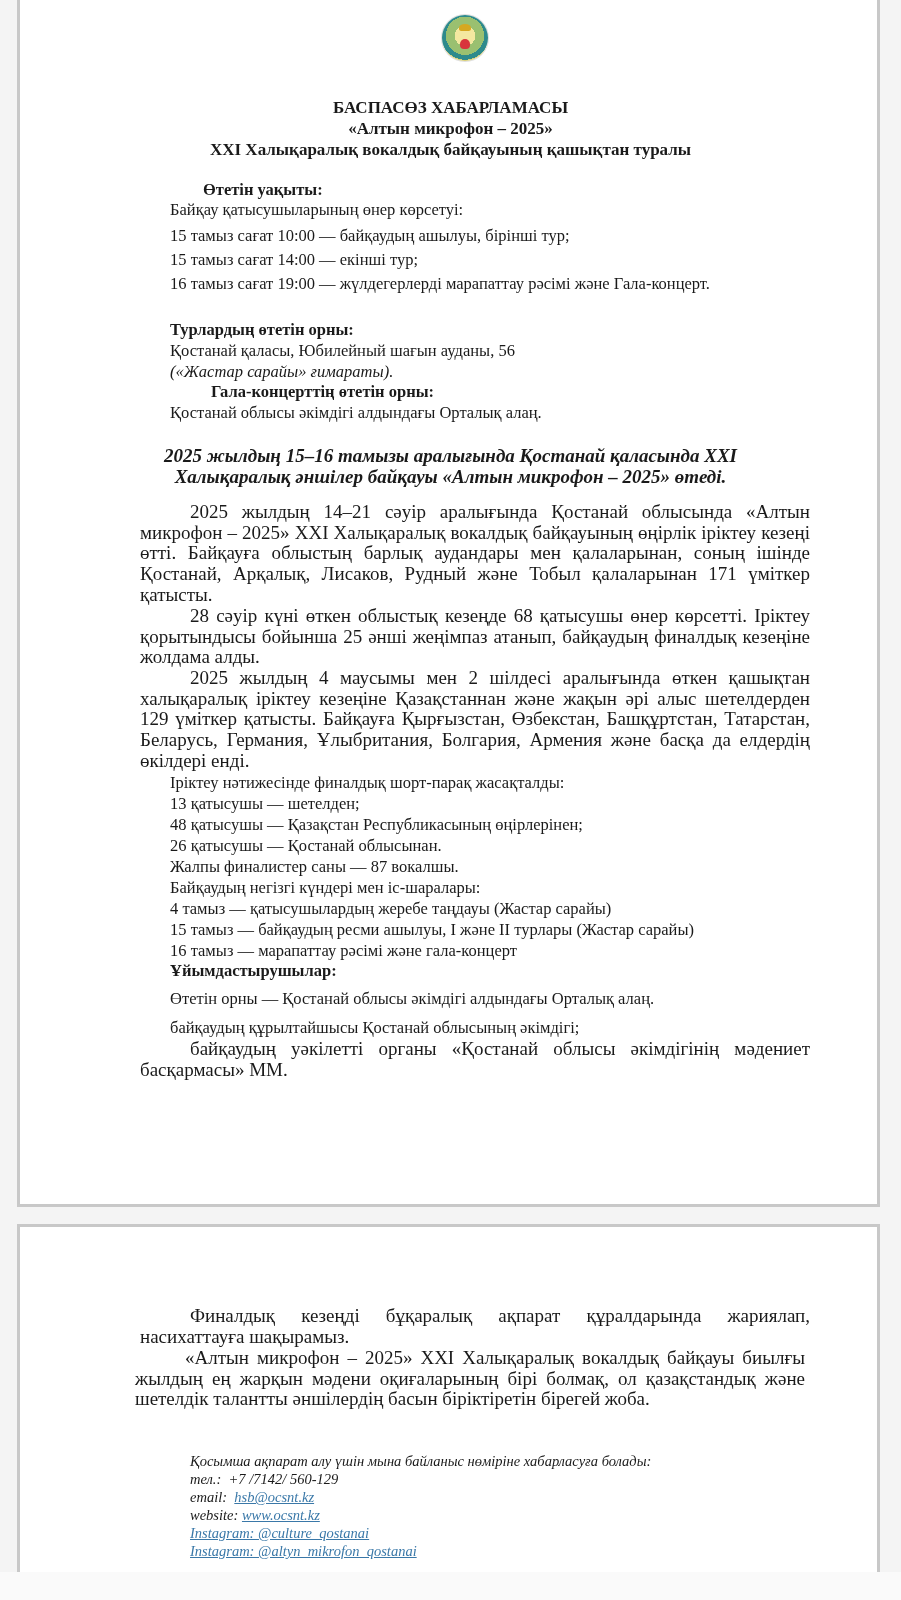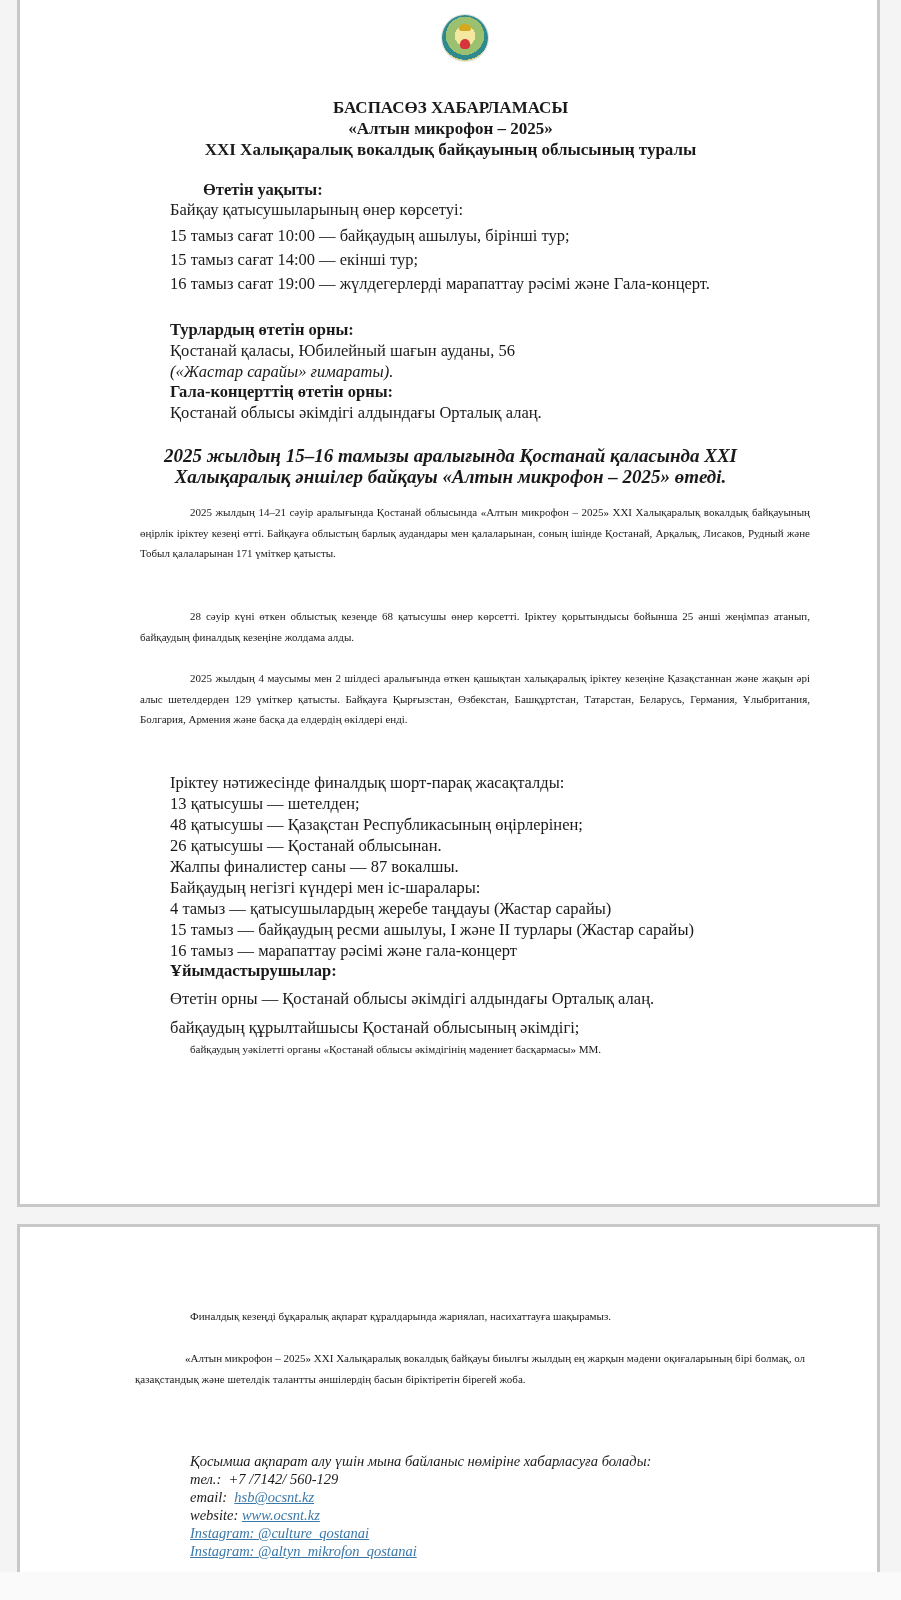--- a/index.html
+++ b/index.html
@@ -45,21 +45,21 @@
   }
   .ind { left: 170px; }
   .bold { font-weight: bold; }
   .ital { font-style: italic; }
   .sub {
     position: absolute; left: 0; width: 863px; text-align: center;
     font-weight: bold; font-style: italic; font-size: 19px; line-height: 20.5px;
   }
   .para {
     position: absolute; left: 120px; width: 670px;
-    font-size: 11px; line-height: 20.7px; text-align: justify;
+    font-size: 19px; line-height: 20.7px; text-align: justify;
     text-indent: 50px;
   }
   .contact {
     position: absolute; left: 170px; font-style: italic; font-size: 14.5px; line-height: 17.8px;
     white-space: nowrap;
   }
   .link { color: #3a78a8; text-decoration: underline; }
   .bottom-fade {
     position: absolute; left: 0; top: 1572px; width: 901px; height: 28px; background: #fafafa;
   }
@@ -70,32 +70,32 @@
 <div class="page page1"></div>
 <div class="page page2"></div>
 
 <div class="logo">
   <div class="bird"></div>
   <div class="heart"></div>
 </div>
 
 <div class="title t1" style="left:19px;">БАСПАСӨЗ ХАБАРЛАМАСЫ</div>
 <div class="title t2" style="left:19px;">«Алтын микрофон – 2025»</div>
-<div class="title t3" style="left:19px;">XXI Халықаралық вокалдық байқауының облысының туралы</div>
+<div class="title t3" style="left:19px;">XXI Халықаралық вокалдық байқауының қашықтан туралы</div>
 
 <div class="line ind bold" style="top:180px;margin-left:33px;">Өтетін уақыты:</div>
 <div class="line ind" style="top:200px;">Байқау қатысушыларының өнер көрсетуі:</div>
 <div class="line ind" style="top:226px;">15 тамыз сағат 10:00 — байқаудың ашылуы, бірінші тур;</div>
 <div class="line ind" style="top:250px;">15 тамыз сағат 14:00 — екінші тур;</div>
 <div class="line ind" style="top:274px;">16 тамыз сағат 19:00 — жүлдегерлерді марапаттау рәсімі және Гала-концерт.</div>
 
 <div class="line ind bold" style="top:320px;">Турлардың өтетін орны:</div>
 <div class="line ind" style="top:341px;">Қостанай қаласы, Юбилейный шағын ауданы, 56</div>
 <div class="line ind ital" style="top:362px;">(«Жастар сарайы» ғимараты).</div>
-<div class="line ind bold" style="top:382px;">Гала-концерттің өтетін орны:</div>
+<div class="line ind bold" style="top:382px;margin-left:41px;">Гала-концерттің өтетін орны:</div>
 <div class="line ind" style="top:403px;">Қостанай облысы әкімдігі алдындағы Орталық алаң.</div>
 
 <div class="sub" style="top:446px; left:19px;">2025 жылдың 15–16 тамызы аралығында Қостанай қаласында XXI</div>
 <div class="sub" style="top:467px; left:19px;">Халықаралық әншілер байқауы «Алтын микрофон – 2025» өтеді.</div>
 
 <div class="para" style="top:502px; left:140px;">2025 жылдың 14–21 сәуір аралығында Қостанай облысында «Алтын микрофон – 2025» XXI Халықаралық вокалдық байқауының өңірлік іріктеу кезеңі өтті. Байқауға облыстың барлық аудандары мен қалаларынан, соның ішінде Қостанай, Арқалық, Лисаков, Рудный және Тобыл қалаларынан 171 үміткер қатысты.</div>
 <div class="para" style="top:606px; left:140px;">28 сәуір күні өткен облыстық кезеңде 68 қатысушы өнер көрсетті. Іріктеу қорытындысы бойынша 25 әнші жеңімпаз атанып, байқаудың финалдық кезеңіне жолдама алды.</div>
 <div class="para" style="top:668px; left:140px;">2025 жылдың 4 маусымы мен 2 шілдесі аралығында өткен қашықтан халықаралық іріктеу кезеңіне Қазақстаннан және жақын әрі алыс шетелдерден 129 үміткер қатысты. Байқауға Қырғызстан, Өзбекстан, Башқұртстан, Татарстан, Беларусь, Германия, Ұлыбритания, Болгария, Армения және басқа да елдердің өкілдері енді.</div>
 
 <div class="line ind" style="top:773px;">Іріктеу нәтижесінде финалдық шорт-парақ жасақталды:</div>

